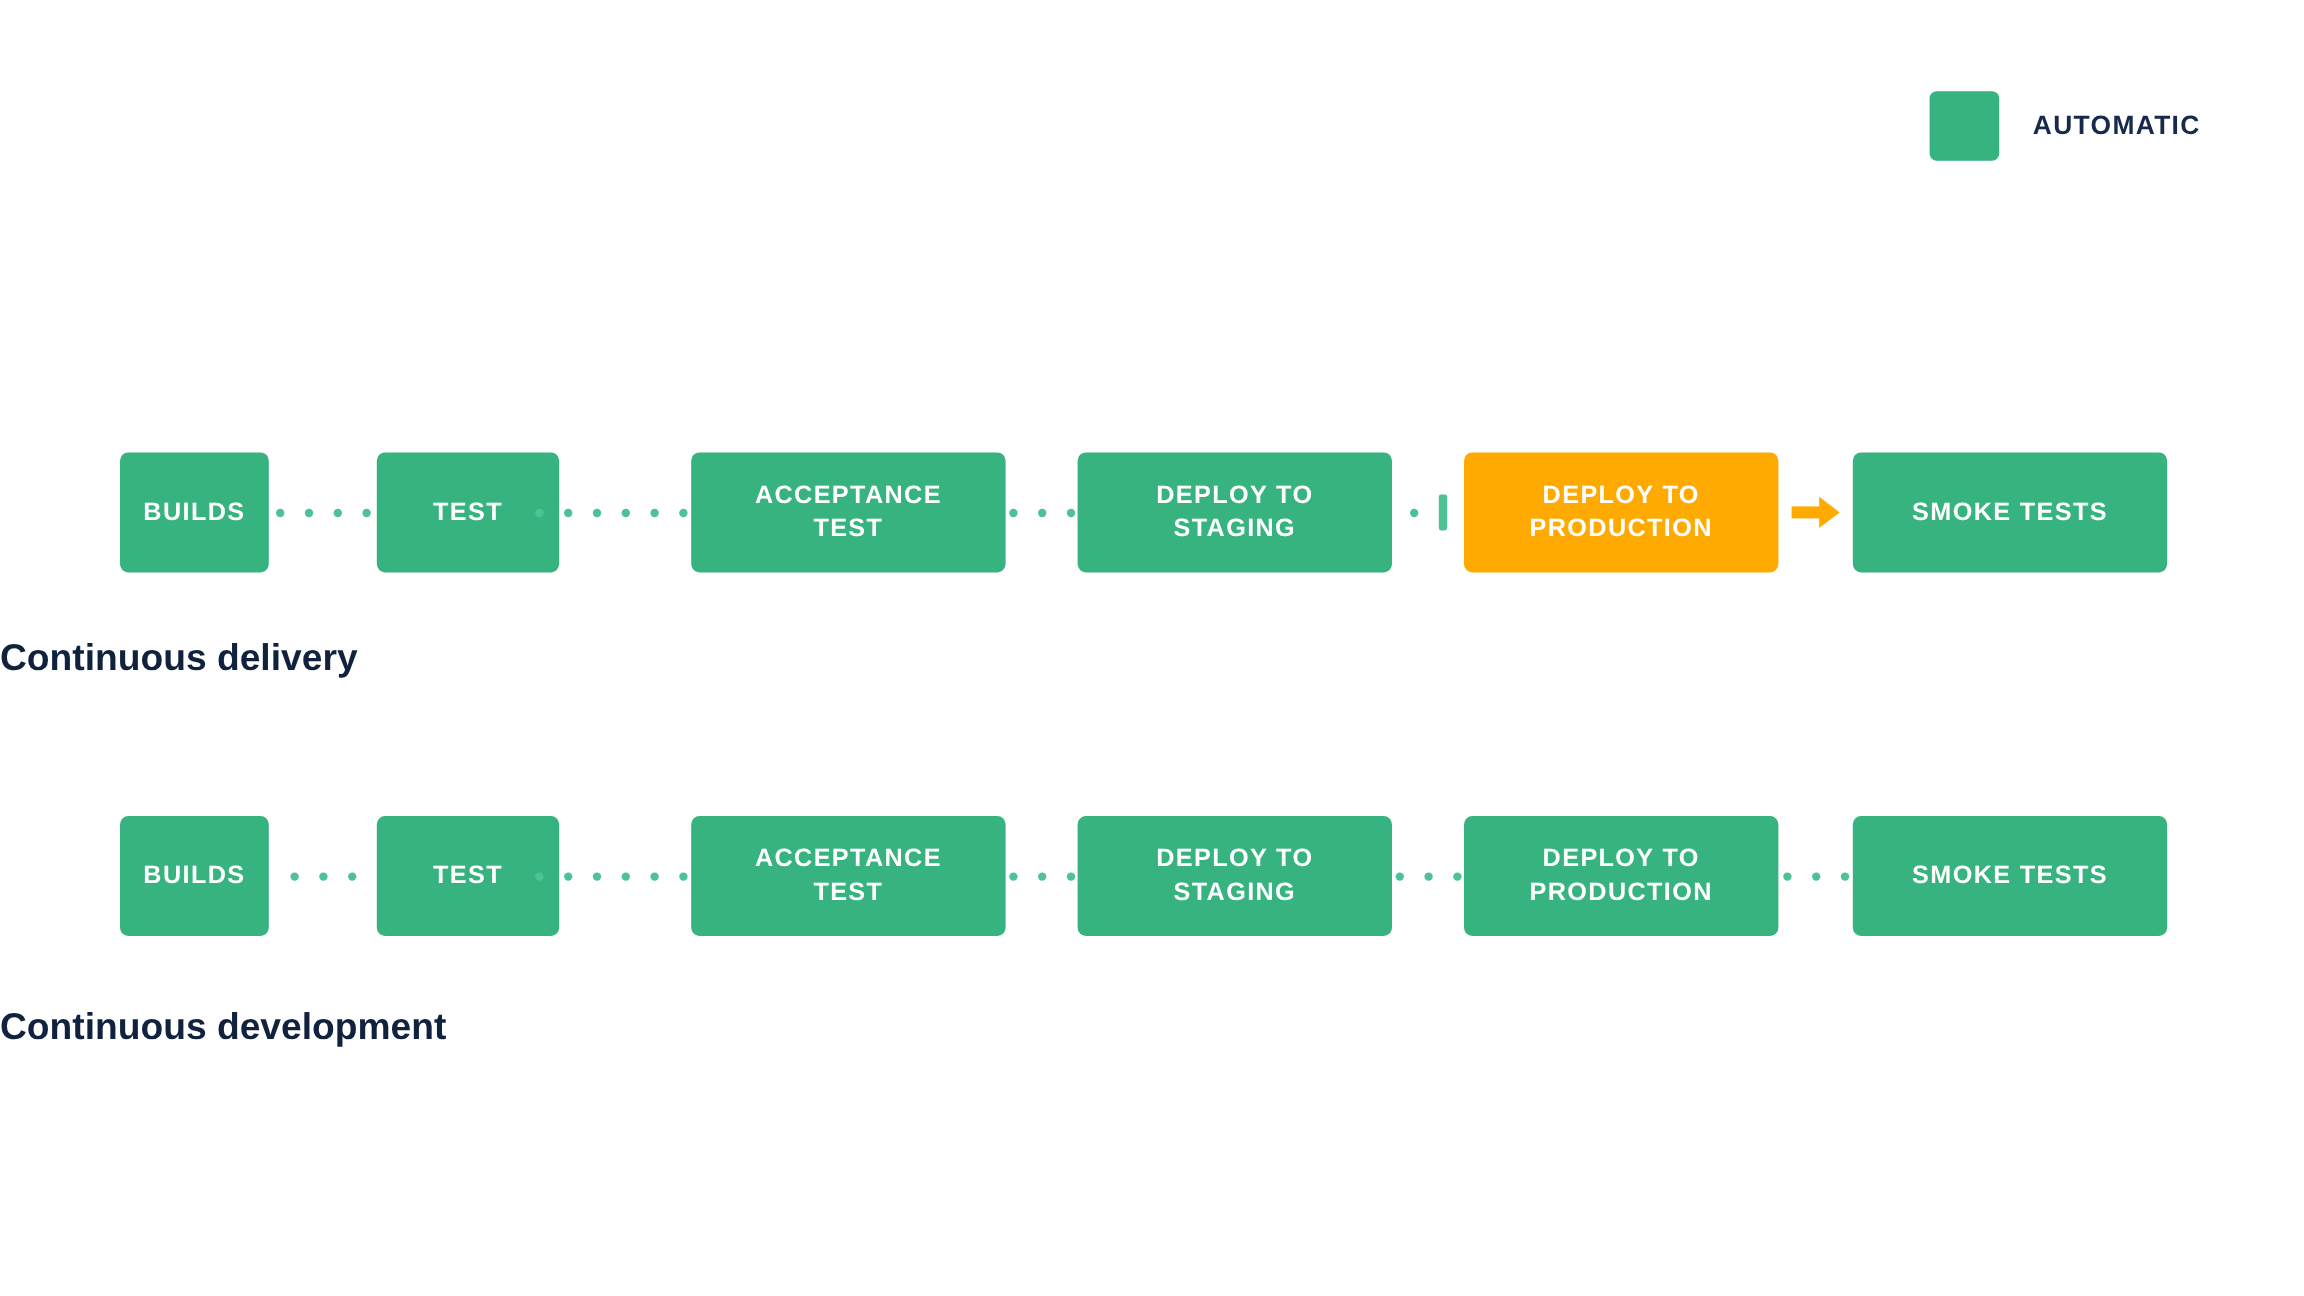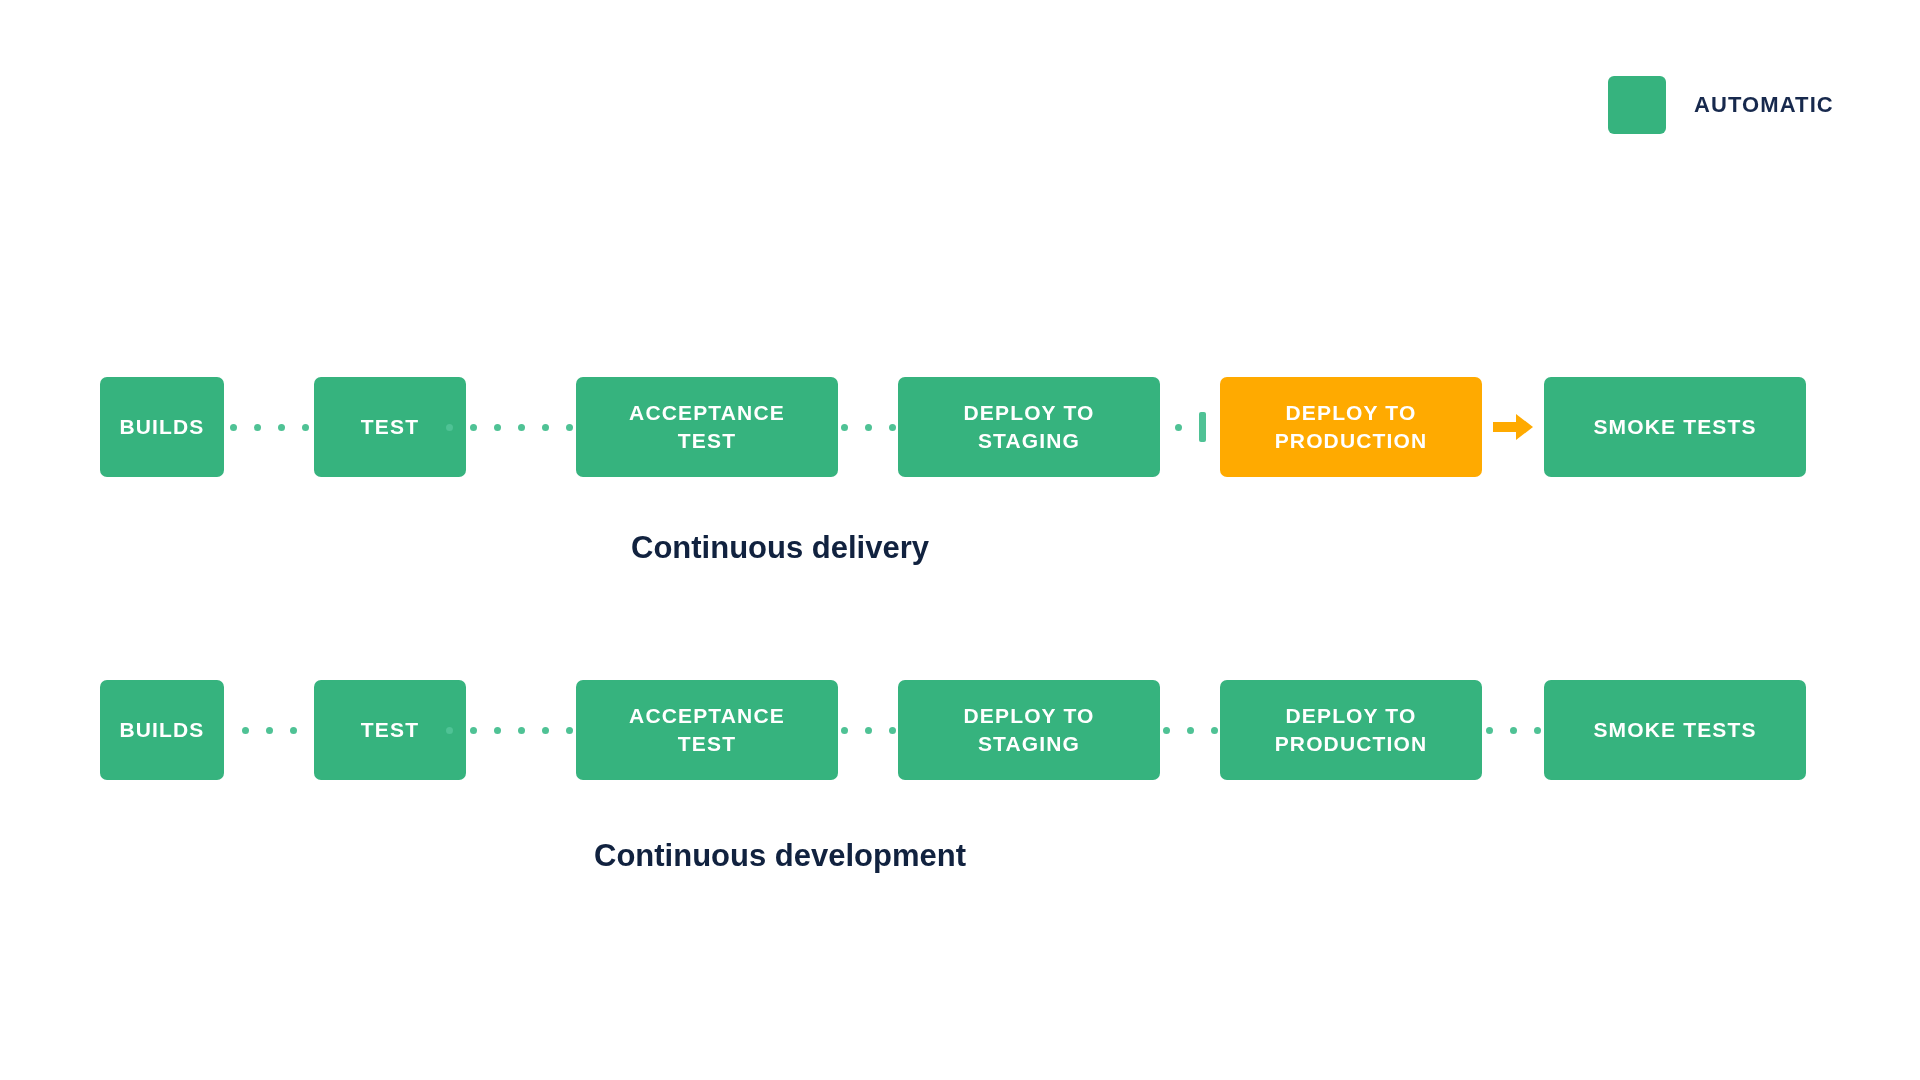--- a/index.html
+++ b/index.html
@@ -121,21 +121,20 @@
   }
 
   
   .lead-space { flex: 0 0 auto; }
 
   
   .caption {
     position: absolute;
     width: 1560px;
     left: 0;
-    text-align: center;
     font-size: 31px;
     font-weight: bold;
     color: #11223f;
   }
   #caption-delivery { top: 530px; }
   #caption-development { top: 838px; }
 </style>
 </head>
 <body>
 

